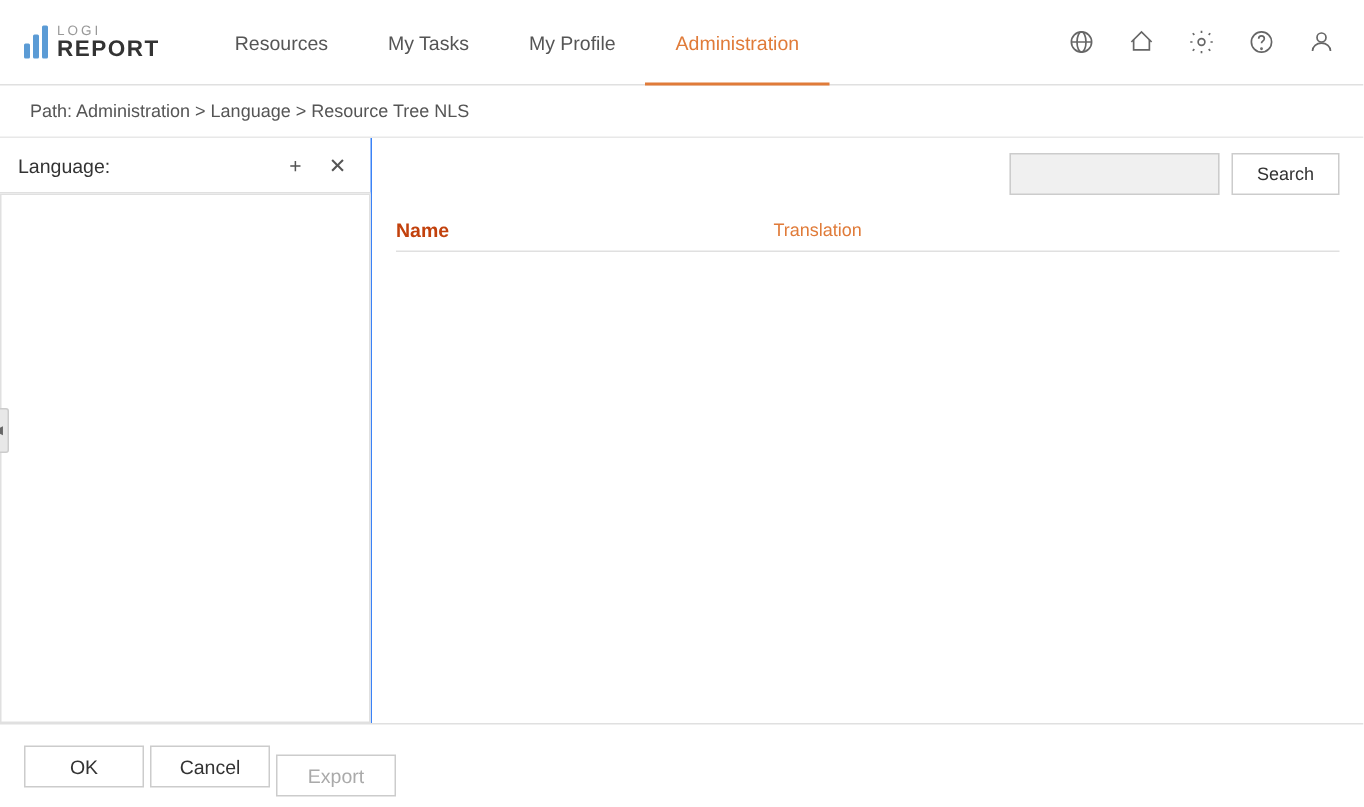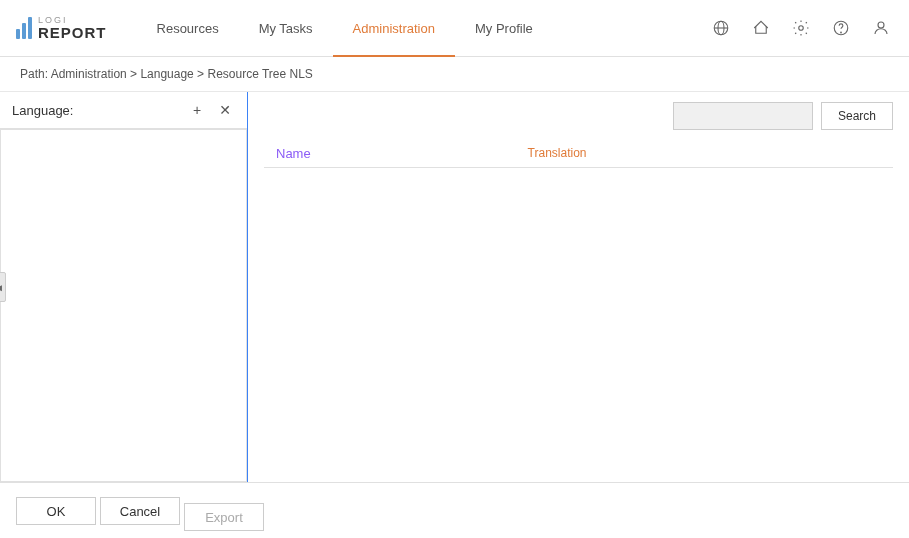--- a/index.html
+++ b/index.html
@@ -236,24 +236,23 @@
     }
 
     .table-header {
       display: flex;
       border-bottom: 1px solid #e0e0e0;
       padding: 6px 0;
     }
 
     .col-name {
       width: 40%;
-      color: #8b5cf6;
-      font-size: 13px;
-      font-weight: normal;
-      margin-left: 12px;
+      color: #c2410c;
+      font-size: 13px;
+      font-weight: bold;
     }
 
     .col-translation {
       flex: 1;
       color: #e07b39;
       font-size: 12px;
       font-weight: normal;
     }
 
     .table-body {
@@ -308,22 +307,22 @@
     </div>
     <div class="logo-text">
       <span class="logo-logi">LOGI</span>
       <span class="logo-report">REPORT</span>
     </div>
   </div>
 
   <nav class="nav">
     <a class="nav-item">Resources</a>
     <a class="nav-item">My Tasks</a>
+    <a class="nav-item">My Profile</a>
     <a class="nav-item active">Administration</a>
-    <a class="nav-item">My Profile</a>
   </nav>
 
   <div class="header-icons">
     <div class="header-icon">
       <svg class="icon-svg" viewBox="0 0 24 24" fill="none" stroke="#666" stroke-width="1.5">
         <circle cx="12" cy="12" r="9"></circle>
         <ellipse cx="12" cy="12" rx="4" ry="9"></ellipse>
         <line x1="3" y1="12" x2="21" y2="12"></line>
       </svg>
     </div>

